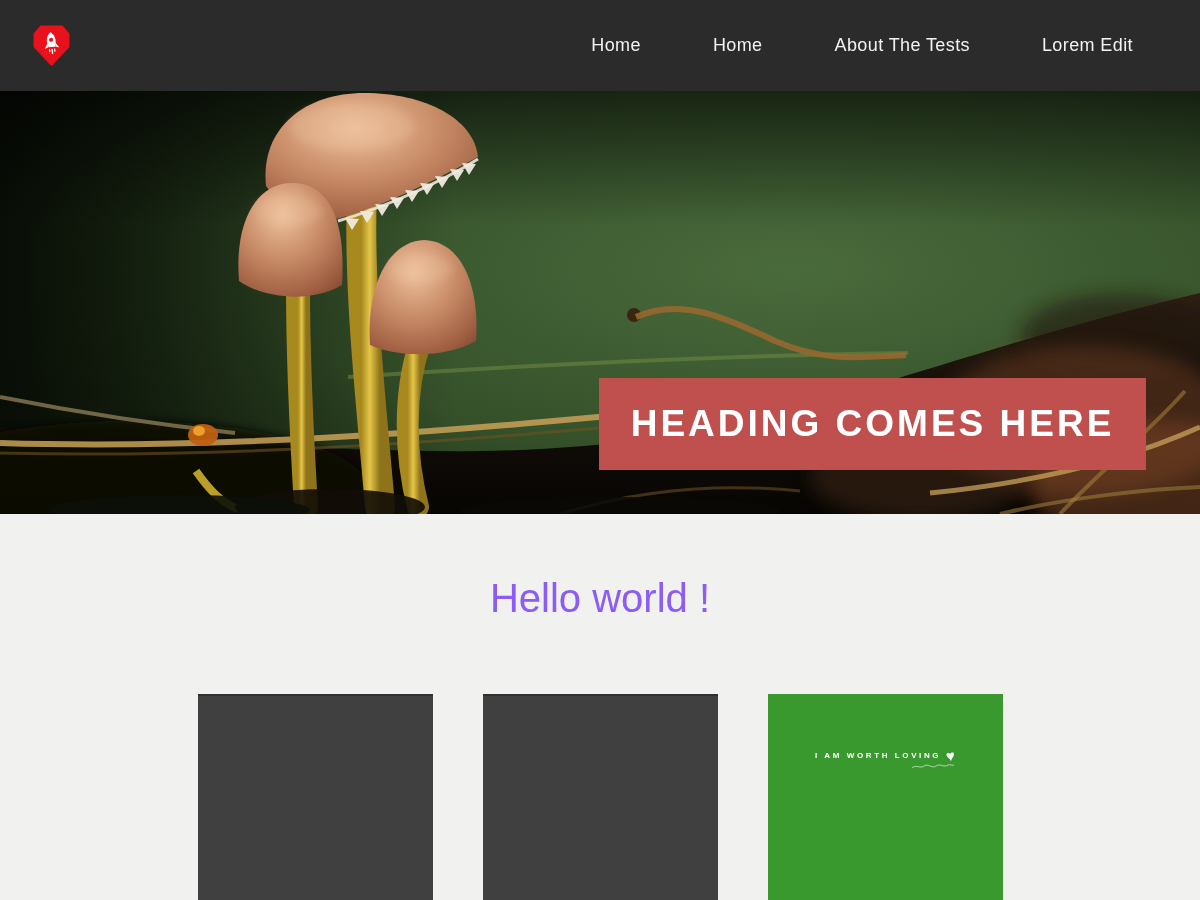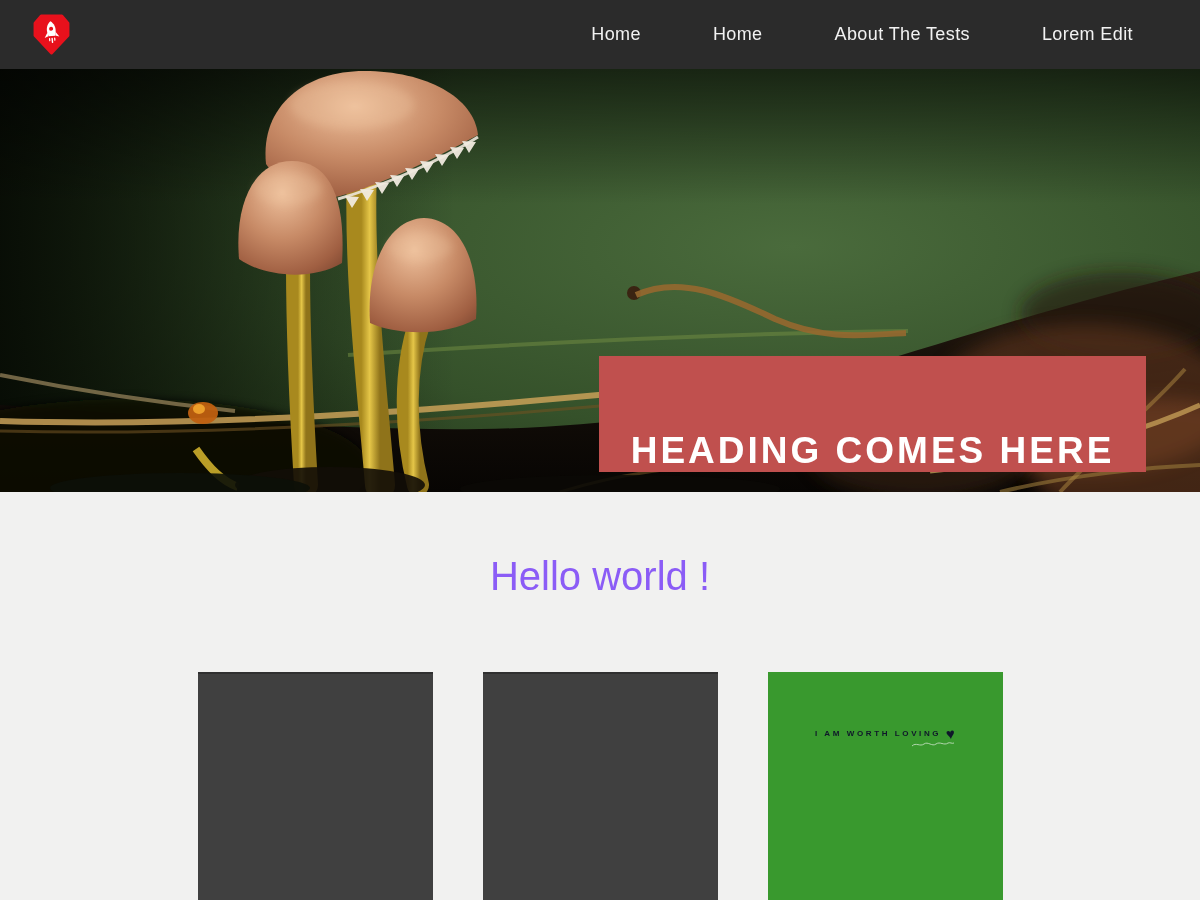--- a/index.html
+++ b/index.html
@@ -4,36 +4,36 @@
 <style>
   html,body{margin:0;padding:0;}
   body{
     width:1200px;height:900px;overflow:hidden;
     background:#f1f1f0;
     font-family:"Liberation Sans", sans-serif;
     position:relative;
   }
   
   .site-header{
-    height:69px;background:#2b2b2b;
+    height:91px;background:#2b2b2b;
     display:flex;align-items:center;
     padding:0 67px 0 33px;box-sizing:border-box;
   }
   .logo{width:37px;height:41px;display:block;cursor:pointer;}
   .main-nav{margin-left:auto;display:flex;gap:72px;align-items:center;}
   .main-nav a{
     color:#f2f2f2;text-decoration:none;font-size:18px;
     letter-spacing:.4px;font-weight:500;cursor:pointer;white-space:nowrap;
   }
   
   .hero{position:relative;width:1200px;height:423px;overflow:hidden;background:#22351a;}
   .hero svg.scene{display:block;}
   .hero-banner{
-    position:absolute;left:599px;top:287px;width:547px;height:116px;
-    background:#c0504e;display:flex;align-items:flex-end;justify-content:center;
+    position:absolute;left:599px;top:287px;width:547px;height:92px;
+    background:#c0504e;display:flex;align-items:center;justify-content:center;
   }
   .hero-banner span{
     color:#ffffff;font-size:37px;font-weight:bold;letter-spacing:3px;white-space:nowrap;
   }
   
   .content{text-align:center;}
   .post-title{
     margin:64px 0 0;font-size:40px;line-height:1;font-weight:500;
     color:#8b5cf6;
   }
@@ -44,21 +44,21 @@
   .gallery{
     width:805px;margin:76px auto 0;display:flex;gap:50px;
   }
   .g-box{width:235px;height:260px;flex:0 0 auto;cursor:pointer;}
   .g-dark{background:#404040;box-shadow:inset 0 2px 0 rgba(0,0,0,.25);}
   .g-green{
     background:#39992e;position:relative;
     display:flex;flex-direction:column;align-items:center;
   }
   .g-caption{
-    margin-top:57px;display:flex;align-items:center;gap:5px;color:#0f172a;
+    margin-top:57px;display:flex;align-items:center;gap:5px;color:#ffffff;
   }
   .g-caption .cap-text{
     font-size:8px;font-weight:bold;letter-spacing:2.6px;white-space:nowrap;
   }
   .g-caption .heart{font-size:15px;line-height:8px;transform:rotate(-6deg);}
   .signature{margin:2px 0 0 96px;opacity:.75;}
 </style>
 </head>
 <body>
 

